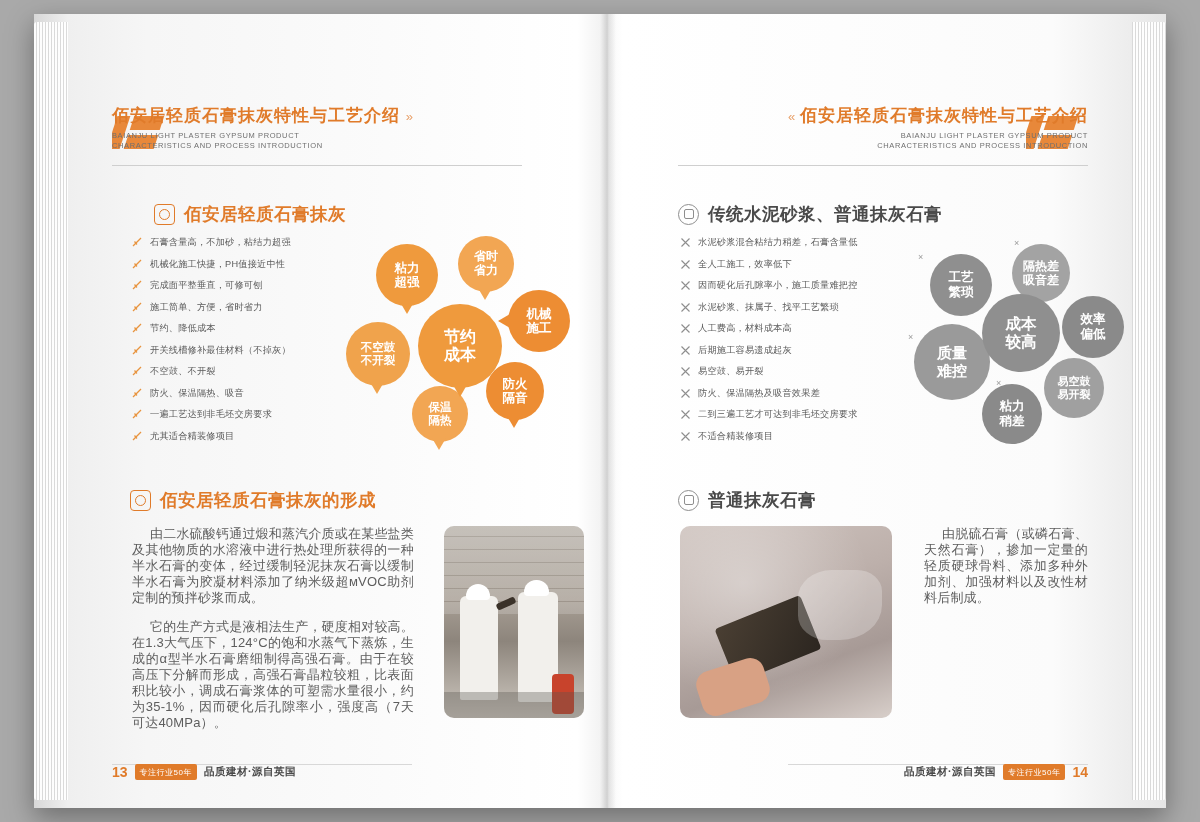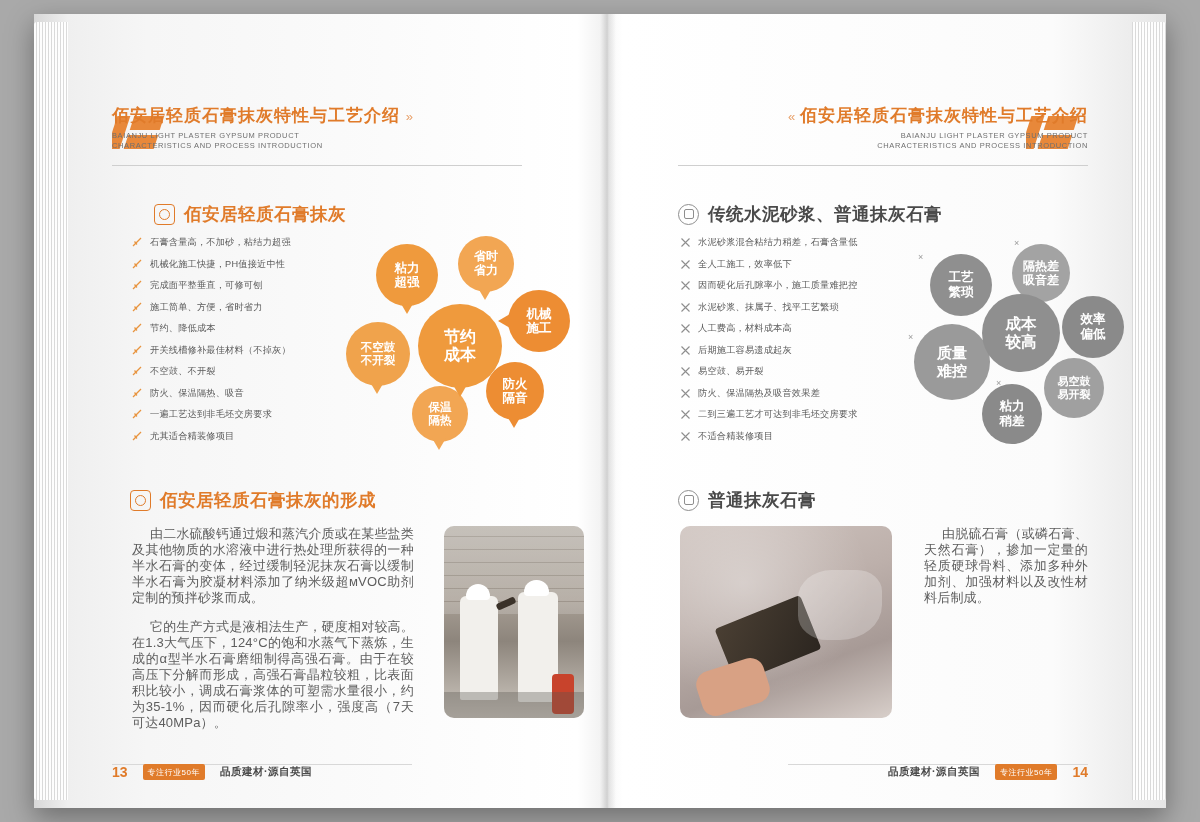--- a/index.html
+++ b/index.html
@@ -77,21 +77,21 @@
   .ph2{background:linear-gradient(160deg,#cfc4bf 0%,#bdb0ab 40%,#a79a96 70%,#d8cfca 100%);}
   .ph-wall{position:absolute;left:0;top:0;right:0;height:46%;
     background:repeating-linear-gradient(0deg,rgba(255,255,255,.18) 0 12px,rgba(0,0,0,.05) 12px 13px);}
   .ph-fig{position:absolute;background:#f2f0ec;border-radius:6px 6px 2px 2px;}
   .ph-head{position:absolute;background:#fff;border-radius:50%;}
   .ph-trowel{position:absolute;background:#3b3229;border-radius:3px;transform:rotate(-24deg);}
   .ph-hand{position:absolute;background:#d8a184;border-radius:14px;transform:rotate(-18deg);}
   .ph-tank{position:absolute;background:#c8432c;border-radius:4px;}
 
   
-  .foot{position:absolute;bottom:40px;display:flex;align-items:center;gap:15px;}
+  .foot{position:absolute;bottom:40px;display:flex;align-items:center;gap:7px;}
   .foot.left{left:78px;}
   .foot.right{right:78px;}
   .pnum{font-size:14px;font-weight:bold;color:#e07b2a;}
   .tagbox{background:#e07b2a;color:#fff;font-size:8px;padding:2.5px 5px;border-radius:2px;letter-spacing:.5px;}
   .slogan{font-size:10.5px;font-weight:bold;color:#4a4a4a;letter-spacing:.5px;}
   .foot-rule{position:absolute;bottom:55px;height:1px;background:#d8d8d8;}
 </style>
 </head>
 <body>
 

